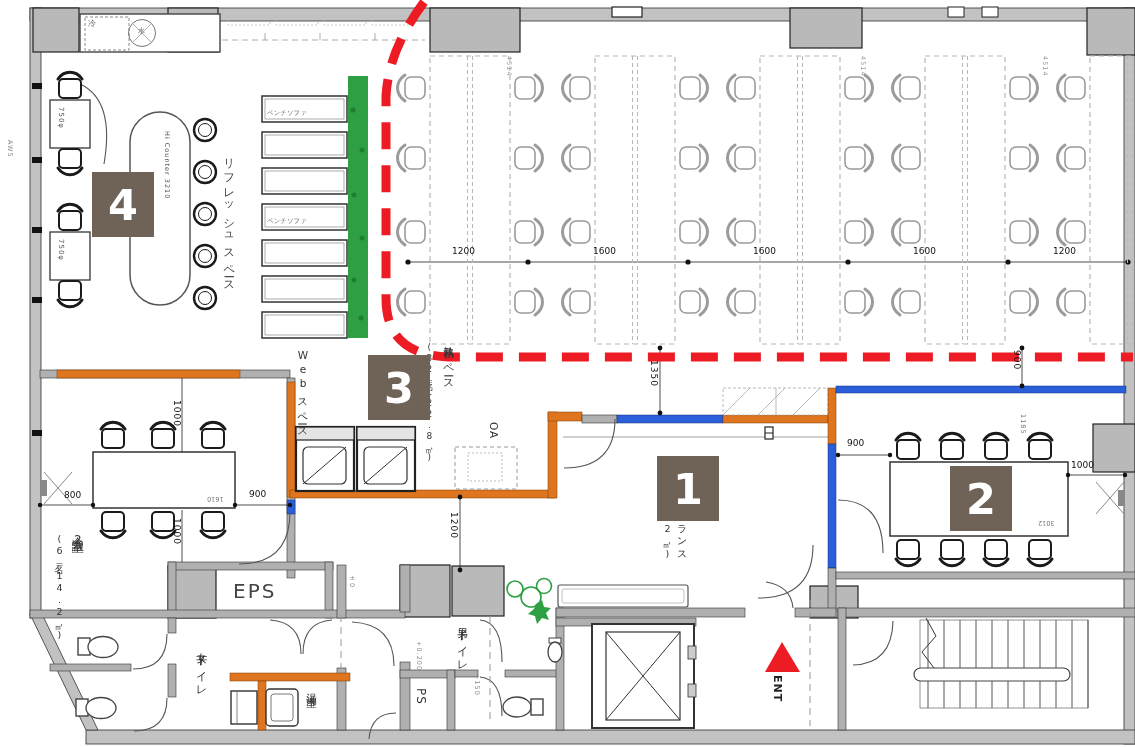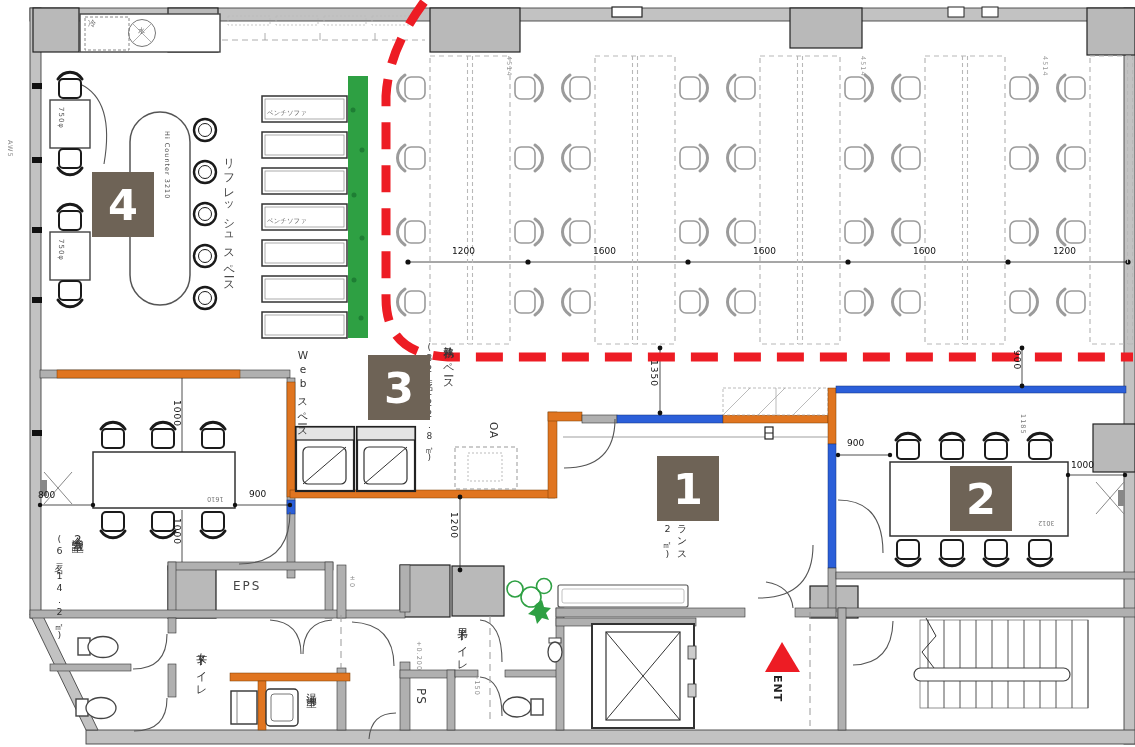--- a/index.html
+++ b/index.html
@@ -441,21 +441,21 @@
   <div class="badge" style="left:950px;top:466px">2</div>
 
   <div class="lbl v" style="left:222px;top:150px;font-size:11.5px;color:#444">リフレッシュスペース</div>
   <div class="lbl v" style="left:297px;top:349px;font-size:10.5px">Webスペース</div>
   <div class="lbl v" style="left:441px;top:337px;font-size:11px">執務スペース</div>
   <div class="lbl v" style="left:424px;top:342px;font-size:9px;letter-spacing:1px">(32名=122.8㎡)</div>
   <div class="lbl v" style="left:70px;top:527px;font-size:12px">会議室2</div>
   <div class="lbl v" style="left:53px;top:533px;font-size:9.5px;letter-spacing:1px">(6名=14.2㎡)</div>
   <div class="lbl v" style="left:676px;top:517px;font-size:10px">ランス</div>
   <div class="lbl v" style="left:661px;top:523px;font-size:9.5px">2㎡)</div>
-  <div class="lbl" style="left:233px;top:580px;font-size:12px;letter-spacing:2px;color:#444">EPS</div>
+  <div class="lbl" style="left:233px;top:580px;font-size:20px;letter-spacing:2px;color:#444">EPS</div>
   <div class="lbl v" style="left:194px;top:644px;font-size:11px">女子トイレ</div>
   <div class="lbl v" style="left:455px;top:619px;font-size:11px">男子トイレ</div>
   <div class="lbl vr" style="left:413px;top:688px;font-size:12px">PS</div>
   <div class="lbl v" style="left:306px;top:685px;font-size:10.5px">湯沸室</div>
   <div class="lbl vr" style="left:488px;top:422px;font-size:10.5px">OA</div>
   <div class="lbl vr" style="left:770px;top:675px;font-size:11px;font-weight:700;color:#222">ENT</div>
   <div class="lbl" style="left:88px;top:19px;font-size:8px;color:#666">冷</div>
   <div class="lbl" style="left:138px;top:27px;font-size:7px;color:#666">水</div>
 
   <div class="lbl vr" style="left:163px;top:131px;font-size:6.5px;color:#555">Hi Counter 3210</div>
@@ -467,21 +467,21 @@
   <div class="lbl dim" style="left:452px;top:246px">1200</div>
   <div class="lbl dim" style="left:593px;top:246px">1600</div>
   <div class="lbl dim" style="left:753px;top:246px">1600</div>
   <div class="lbl dim" style="left:913px;top:246px">1600</div>
   <div class="lbl dim" style="left:1053px;top:246px">1200</div>
   <div class="lbl dim vr" style="left:649px;top:360px">1350</div>
   <div class="lbl dim vr" style="left:1012px;top:350px">900</div>
   <div class="lbl dim vr" style="left:449px;top:512px">1200</div>
   <div class="lbl dim vr" style="left:172px;top:400px">1000</div>
   <div class="lbl dim vr" style="left:172px;top:518px">1000</div>
-  <div class="lbl dim" style="left:38px;top:490px">800</div>
+  <div class="lbl dim" style="left:64px;top:490px">800</div>
   <div class="lbl dim" style="left:249px;top:489px">900</div>
   <div class="lbl tiny r180" style="left:207px;top:495px">1610</div>
   <div class="lbl dim" style="left:847px;top:438px">900</div>
   <div class="lbl dim" style="left:1071px;top:460px">1000</div>
   <div class="lbl tiny vr" style="left:1019px;top:414px">1185</div>
   <div class="lbl tiny r180" style="left:1038px;top:519px">3012</div>
   <div class="lbl tiny vr" style="left:505px;top:56px;color:#999">4514</div>
   <div class="lbl tiny vr" style="left:859px;top:56px;color:#999">4514</div>
   <div class="lbl tiny vr" style="left:1041px;top:56px;color:#999">4514</div>
   <div class="lbl tiny vr" style="left:6px;top:140px;color:#888">AW5</div>

